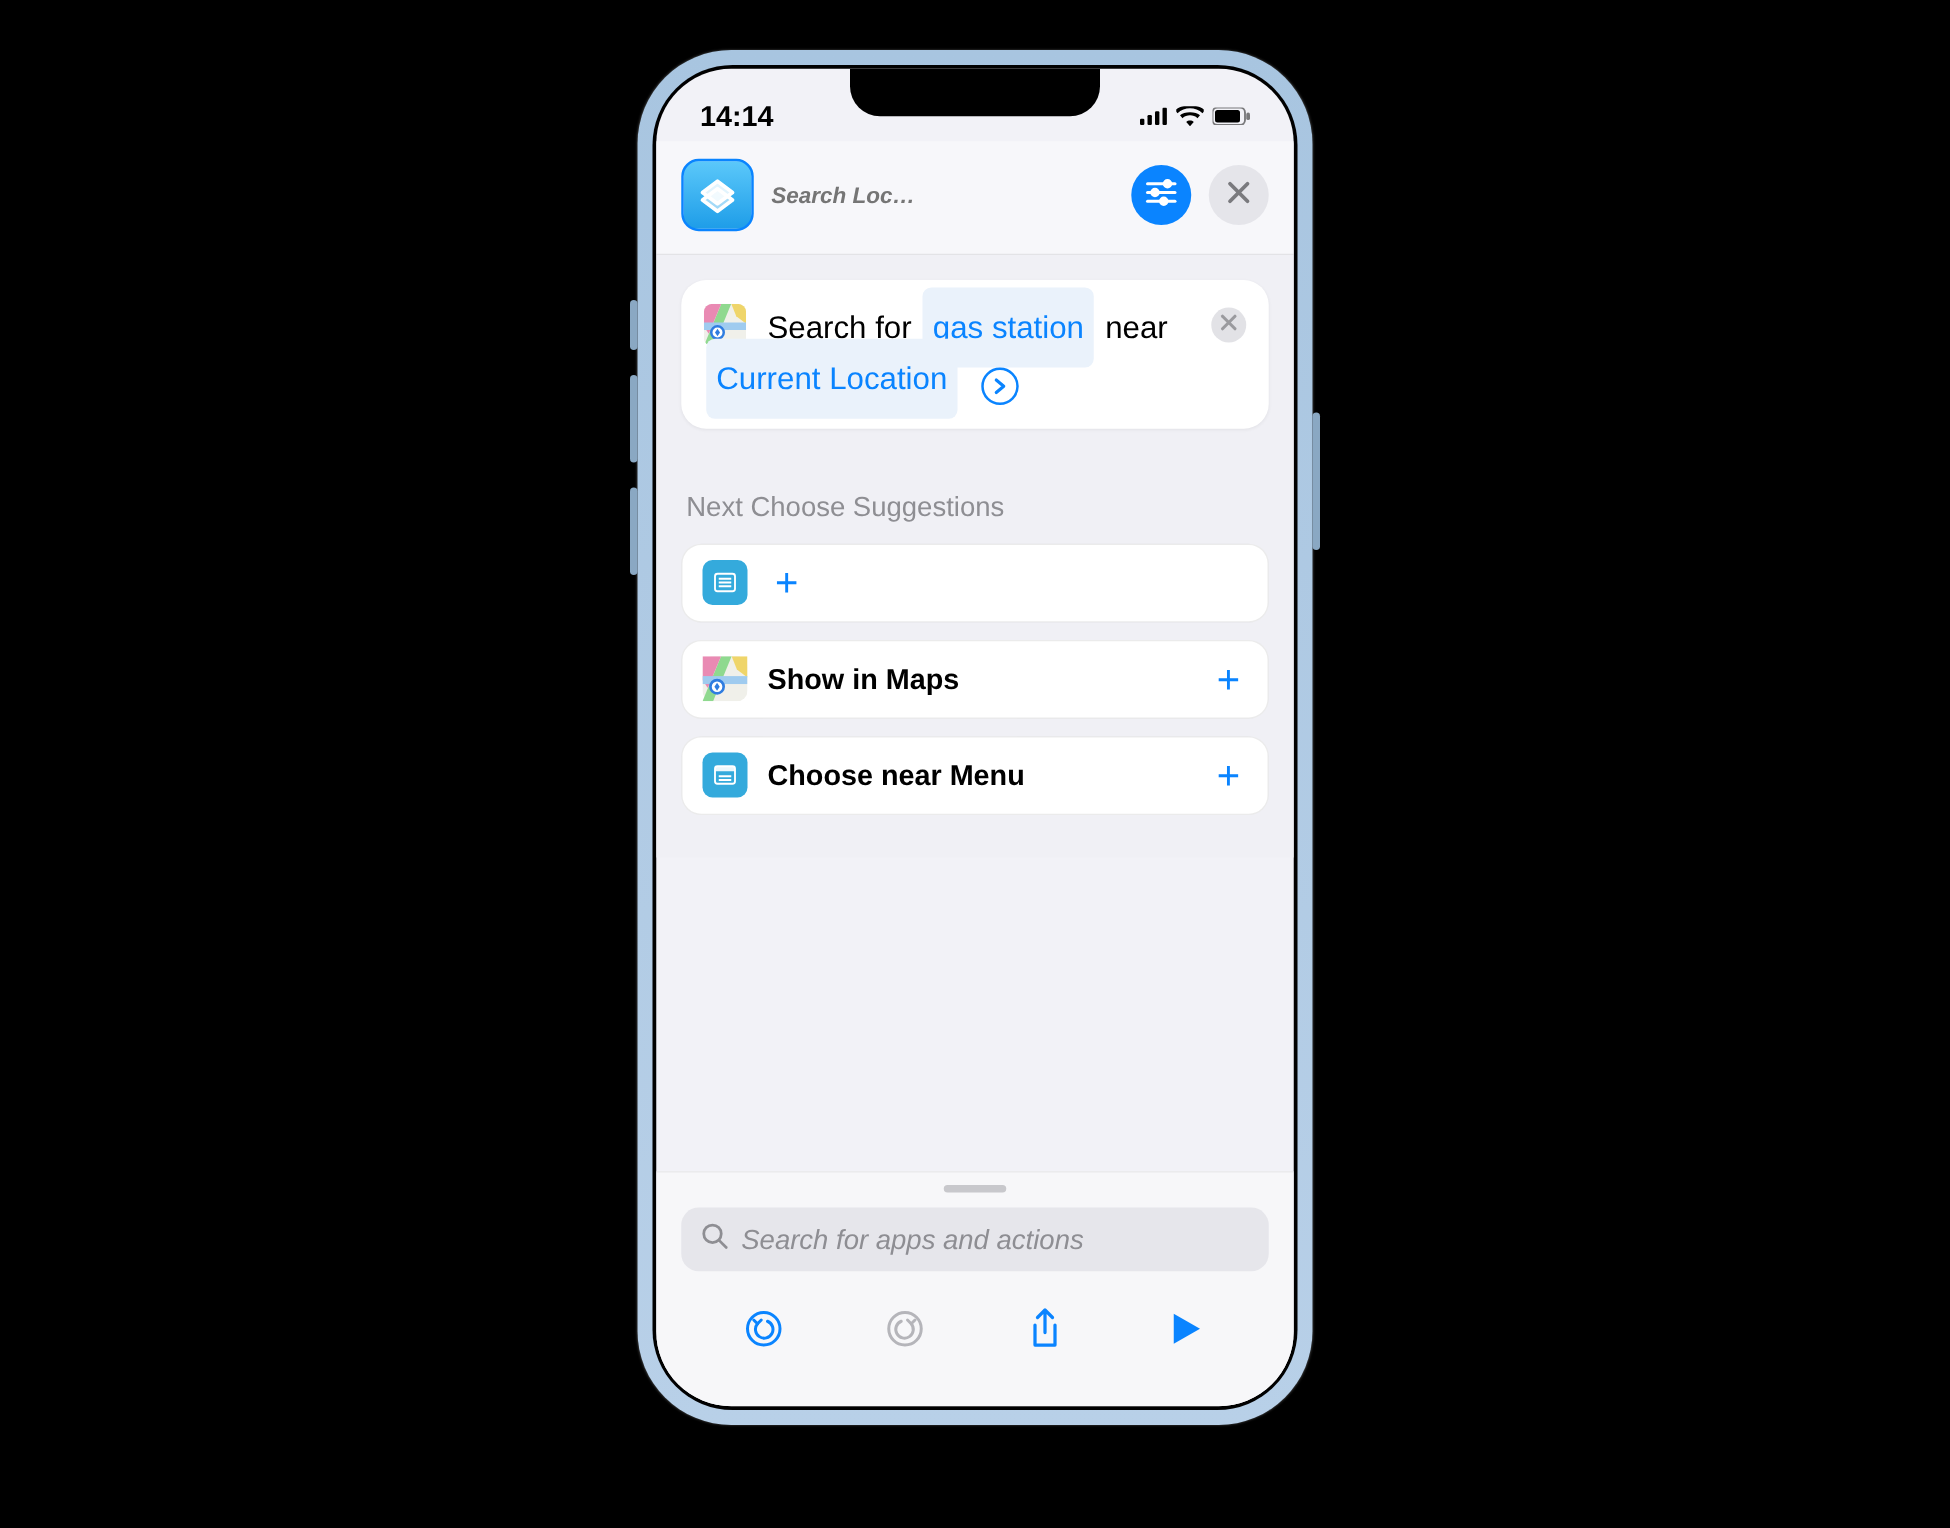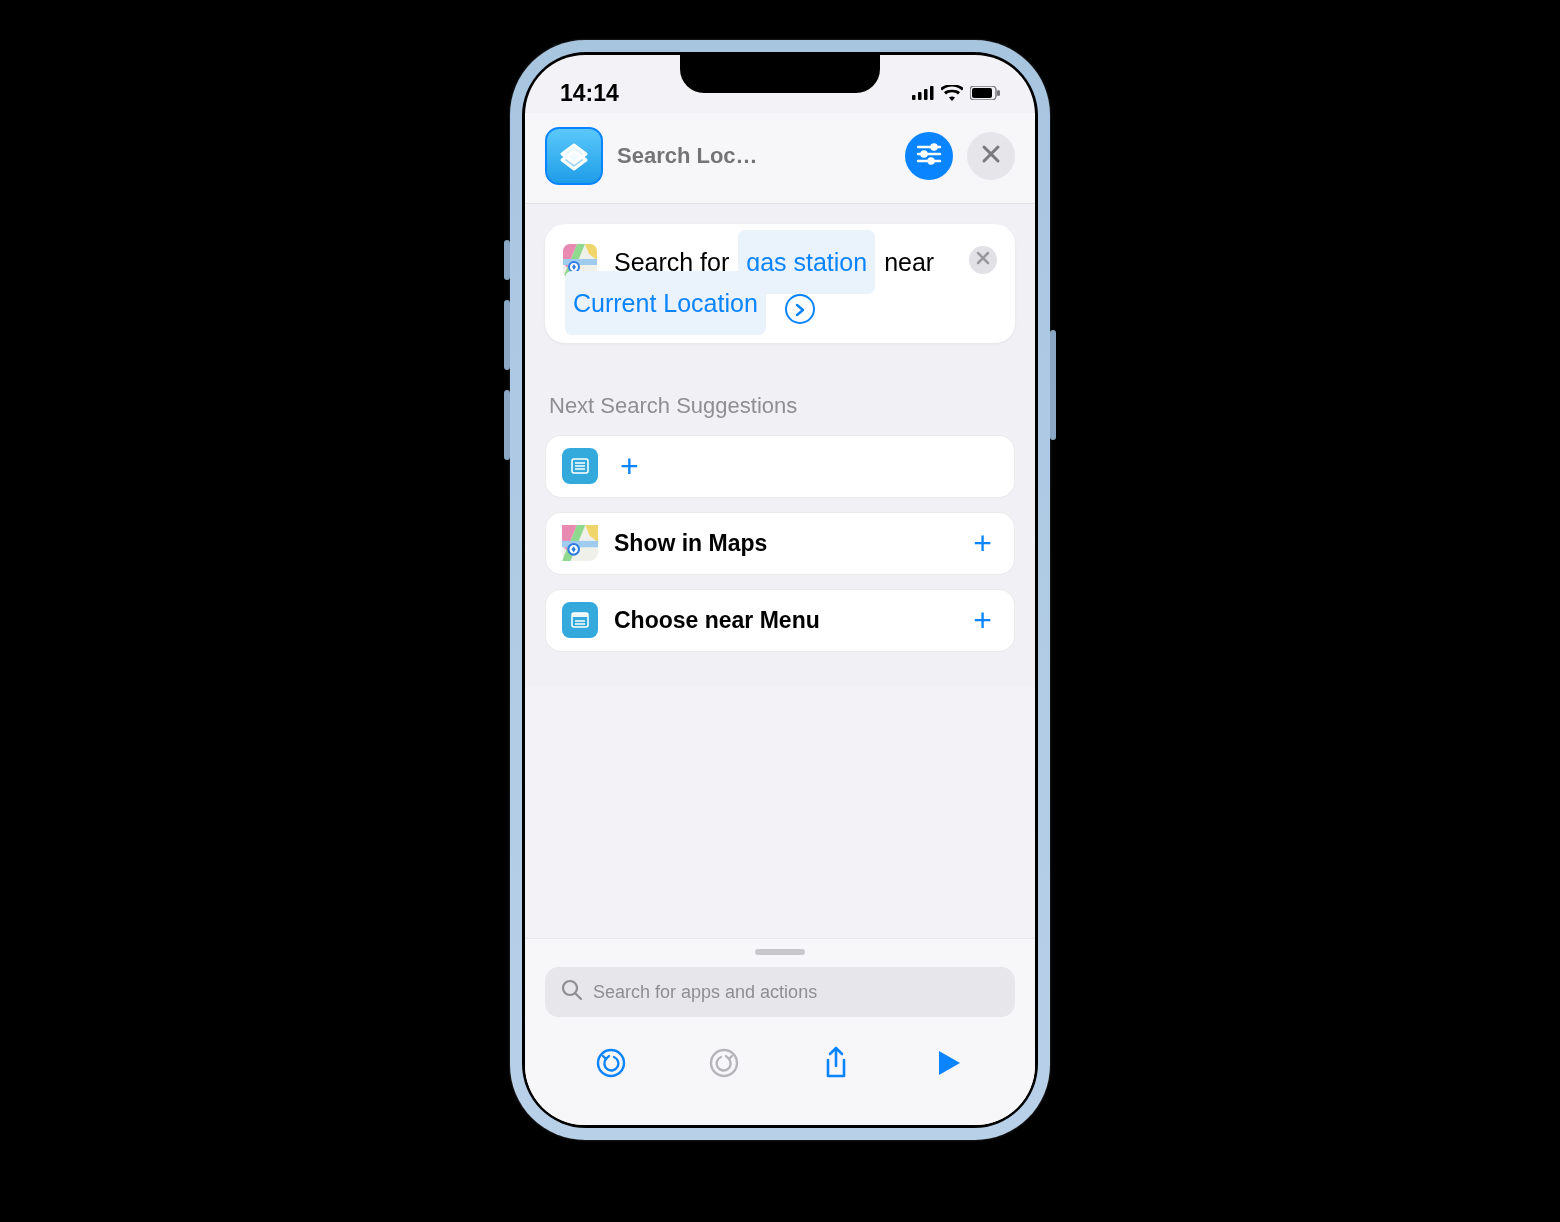--- a/index.html
+++ b/index.html
@@ -95,27 +95,28 @@
       border-radius: 14px;
       background: linear-gradient(180deg, #5bc8fa, #1e9de8);
       display: flex;
       align-items: center;
       justify-content: center;
       border: 2px solid #0a84ff;
       flex-shrink: 0;
     }
     .title-input {
       flex: 1;
-      font-size: 22px;
+      font-size: 18px;
       font-weight: 600;
       color: #aaa;
       background: transparent;
       border: none;
       outline: none;
       min-width: 0;
+      font-style: italic;
     }
     .settings-btn {
       width: 48px;
       height: 48px;
       border-radius: 50%;
       background: #0a84ff;
       display: flex;
       align-items: center;
       justify-content: center;
       flex-shrink: 0;
@@ -245,22 +246,23 @@
       padding: 12px 16px;
       display: flex;
       align-items: center;
       gap: 10px;
     }
     .search-bar input {
       flex: 1;
       background: transparent;
       border: none;
       outline: none;
-      font-size: 18px;
+      font-size: 22px;
       color: #8e8e93;
+      font-style: italic;
     }
     .search-bar input::placeholder { color: #8e8e93; }
     .toolbar {
       display: flex;
       justify-content: space-around;
       align-items: center;
       padding: 14px 30px 40px;
     }
     .tb-btn {
       width: 40px;
@@ -379,21 +381,21 @@
             <span class="chevron-circle">
               <span>
                 <svg width="12" height="14" viewBox="0 0 12 14">
                     <path d="M3 2 L9 7 L3 12" fill="none" stroke="#0a84ff" stroke-width="2.5" stroke-linecap="round" stroke-linejoin="round"></path>
                   </svg>
               </span>
             </span>
           </div>
         </div>
 
-        <div class="section-title">Next Search Suggestions</div>
+        <div class="section-title">Next Choose Suggestions</div>
 
         <div class="suggestion">
           <div class="sug-icon blue">
             <svg width="22" height="20" viewBox="0 0 22 20">
                 <rect x="0" y="0" width="22" height="20" rx="4" fill="#34aadc"></rect>
                 <rect x="3" y="3" width="16" height="14" rx="2" fill="none" stroke="#fff" stroke-width="1.5"></rect>
                 <line x1="6" y1="7" x2="16" y2="7" stroke="#fff" stroke-width="1.5"></line>
                 <line x1="6" y1="10" x2="16" y2="10" stroke="#fff" stroke-width="1.5"></line>
                 <line x1="6" y1="13" x2="16" y2="13" stroke="#fff" stroke-width="1.5"></line>
               </svg>

